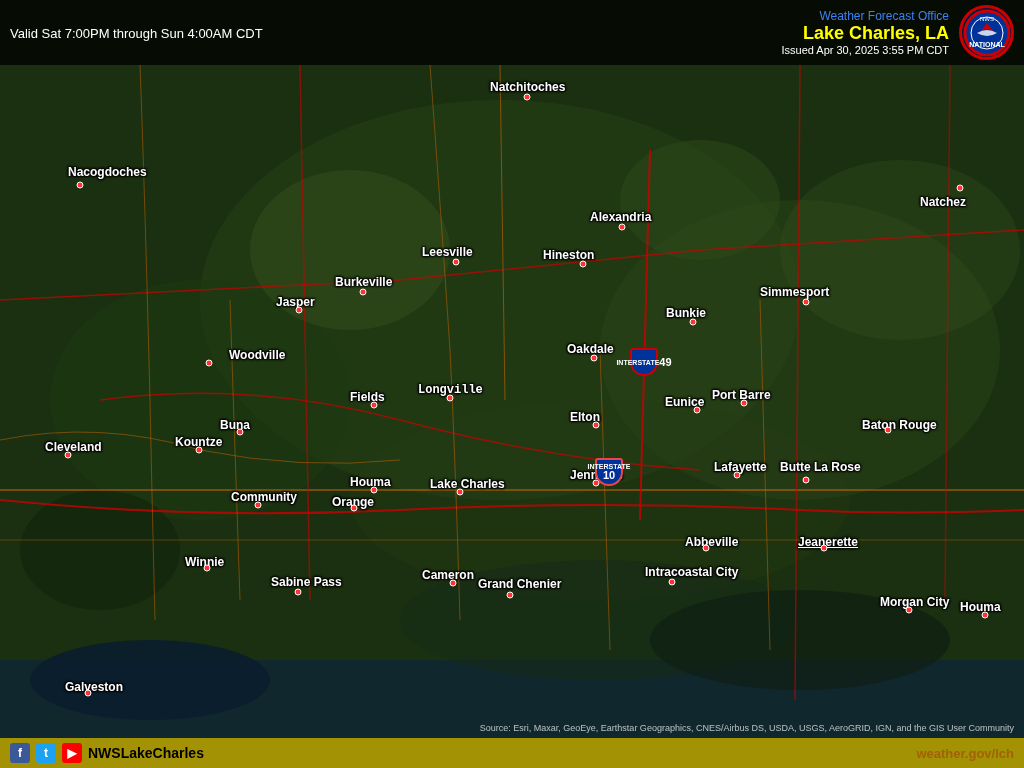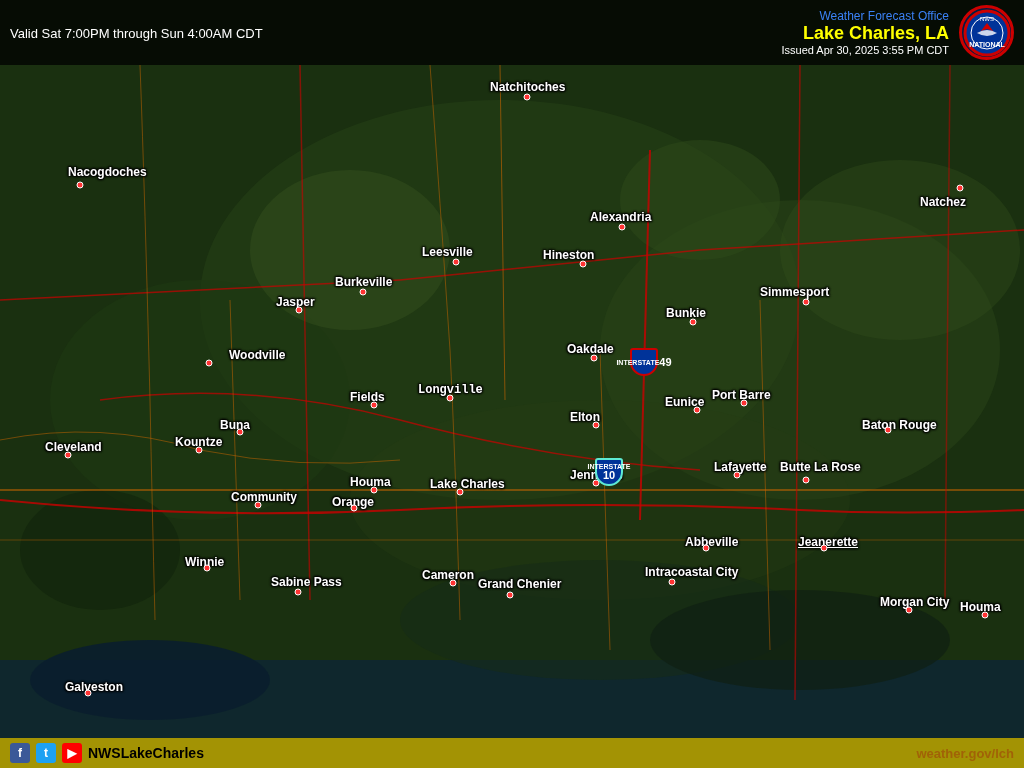--- a/index.html
+++ b/index.html
@@ -216,21 +216,21 @@
       display: flex;
       align-items: center;
       justify-content: center;
       flex-direction: row;
     }
 
     .shield-i10 {
       width: 28px;
       height: 28px;
       background: #003399;
-      border: 2px solid #5eead4;
+      border: 2px solid #ef4444;
       border-radius: 3px 3px 50% 50%;
       display: flex;
       align-items: center;
       justify-content: center;
       flex-direction: column;
     }
 
     .shield-label-i {
       color: white;
       font-size: 7px;
@@ -437,20 +437,21 @@
     </div>
   </div>
 
   <div class="interstate-shield" style="left:595px; top:458px;">
     <div class="shield-i10">
       <span class="shield-label-i">INTERSTATE</span>
       <span class="shield-label-num">10</span>
     </div>
   </div>
 
+  <div id="source-text">Source: Esri, Maxar, GeoEye, Earthstar Geographics, CNES/Airbus DS, USDA, USGS, AeroGRID, IGN, and the GIS User Community</div>
 
   <div id="footer">
     <div id="social-links">
       <div class="social-icon fb-icon">
         <span>f</span>
       </div>
       <div class="social-icon tw-icon">
         <span>t</span>
       </div>
       <div class="social-icon yt-icon">

